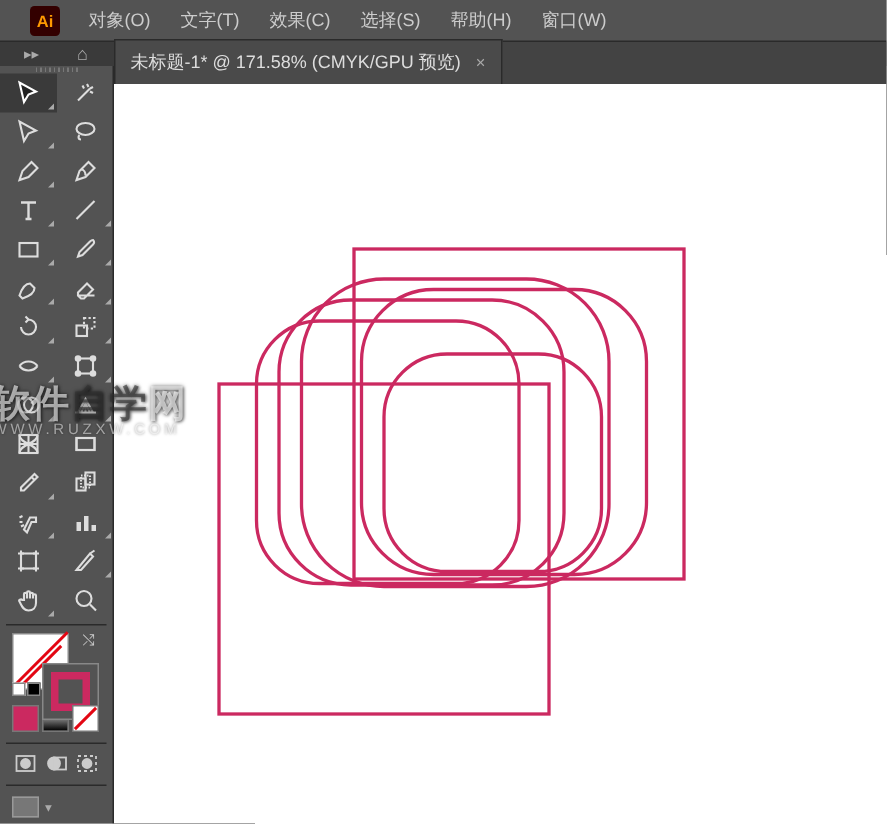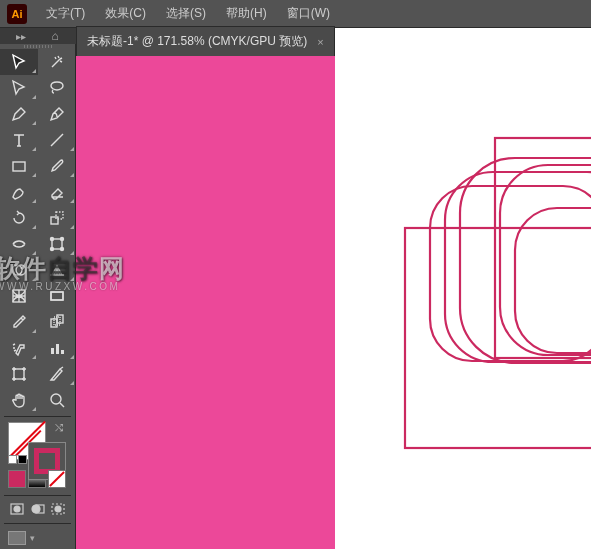--- a/index.html
+++ b/index.html
@@ -1,25 +1,25 @@
 <!DOCTYPE html>
 <html><head>
 <meta charset="utf-8">
 <style>
 *{margin:0;padding:0;box-sizing:border-box;font-family:"Microsoft YaHei",sans-serif;user-select:none}
 body{background:#535353;width:591px;height:549px;overflow:hidden;position:relative}
-.menubar{height:28px;background:#535353;display:flex;align-items:center;padding:0 4px;border-bottom:1px solid #2a2a2a}
+.menubar{height:28px;background:#535353;display:flex;align-items:center;padding:0 17px;border-bottom:1px solid #2a2a2a}
 .app-logo{width:26px;height:20px;display:flex;align-items:center;justify-content:center;margin-right:6px}
 .app-logo svg{width:20px;height:20px}
 .menu-items{display:flex}
 .menu-item{color:#ccc;font-size:12px;padding:4px 10px;cursor:default}
 .tabbar{height:16px;background:#434343;display:flex;align-items:center}
 .control-strip{width:76px;height:16px;background:#3a3a3a;display:flex;align-items:center;justify-content:space-around;padding:0 4px}
 .cs-item{width:14px;height:12px;display:flex;align-items:center;justify-content:center;color:#aaa;font-size:10px}
-.doc-area{position:absolute;left:76px;top:28px;right:0;bottom:0;background:#ec4899;display:flex;flex-direction:row}
+.doc-area{position:absolute;left:76px;top:28px;right:0;bottom:0;background:#737373;display:flex;flex-direction:column}
 .doc-tabs{height:28px;background:#434343;display:flex;align-items:flex-end}
 .doc-tab{background:#4a4a4a;color:#ddd;font-size:12px;padding:6px 10px;display:flex;align-items:center;gap:10px;border-top:1px solid #2a2a2a;border-left:1px solid #2a2a2a;border-right:1px solid #2a2a2a}
 .close-x{color:#aaa;font-size:11px;cursor:pointer}
 .canvas-wrap{flex:1;background:#4a4a4a;padding:0;position:relative}
 .canvas{position:absolute;left:0;top:0;right:0;bottom:0;background:#fff}
 .artwork{position:absolute;left:60px;top:100px}
 .toolbox{position:absolute;left:0;top:44px;width:76px;bottom:0;background:#535353;border-right:1px solid #2a2a2a;display:flex;flex-direction:column}
 .tool-grip{height:10px;display:flex;align-items:center;justify-content:center}
 .tool-grip::before{content:"";width:28px;height:3px;background:repeating-linear-gradient(90deg,#777 0 1px,transparent 1px 3px)}
 .tools-grid{display:grid;grid-template-columns:1fr 1fr;gap:0}
@@ -55,20 +55,21 @@
 <body>
 
 <div class="menubar">
   <div class="app-logo">
     <svg viewBox="0 0 20 20">
         <rect width="20" height="20" rx="3" fill="#330000"></rect>
         <text x="10" y="14" text-anchor="middle" font-size="11" font-weight="bold" fill="#ff9a00" font-family="Arial">Ai</text>
       </svg>
   </div>
   <div class="menu-items">
+    <div class="menu-item">对象(O)</div>
     <div class="menu-item">文字(T)</div>
     <div class="menu-item">效果(C)</div>
     <div class="menu-item">选择(S)</div>
     <div class="menu-item">帮助(H)</div>
     <div class="menu-item">窗口(W)</div>
   </div>
 </div>
 
 <div class="tabbar">
   <div class="control-strip">

